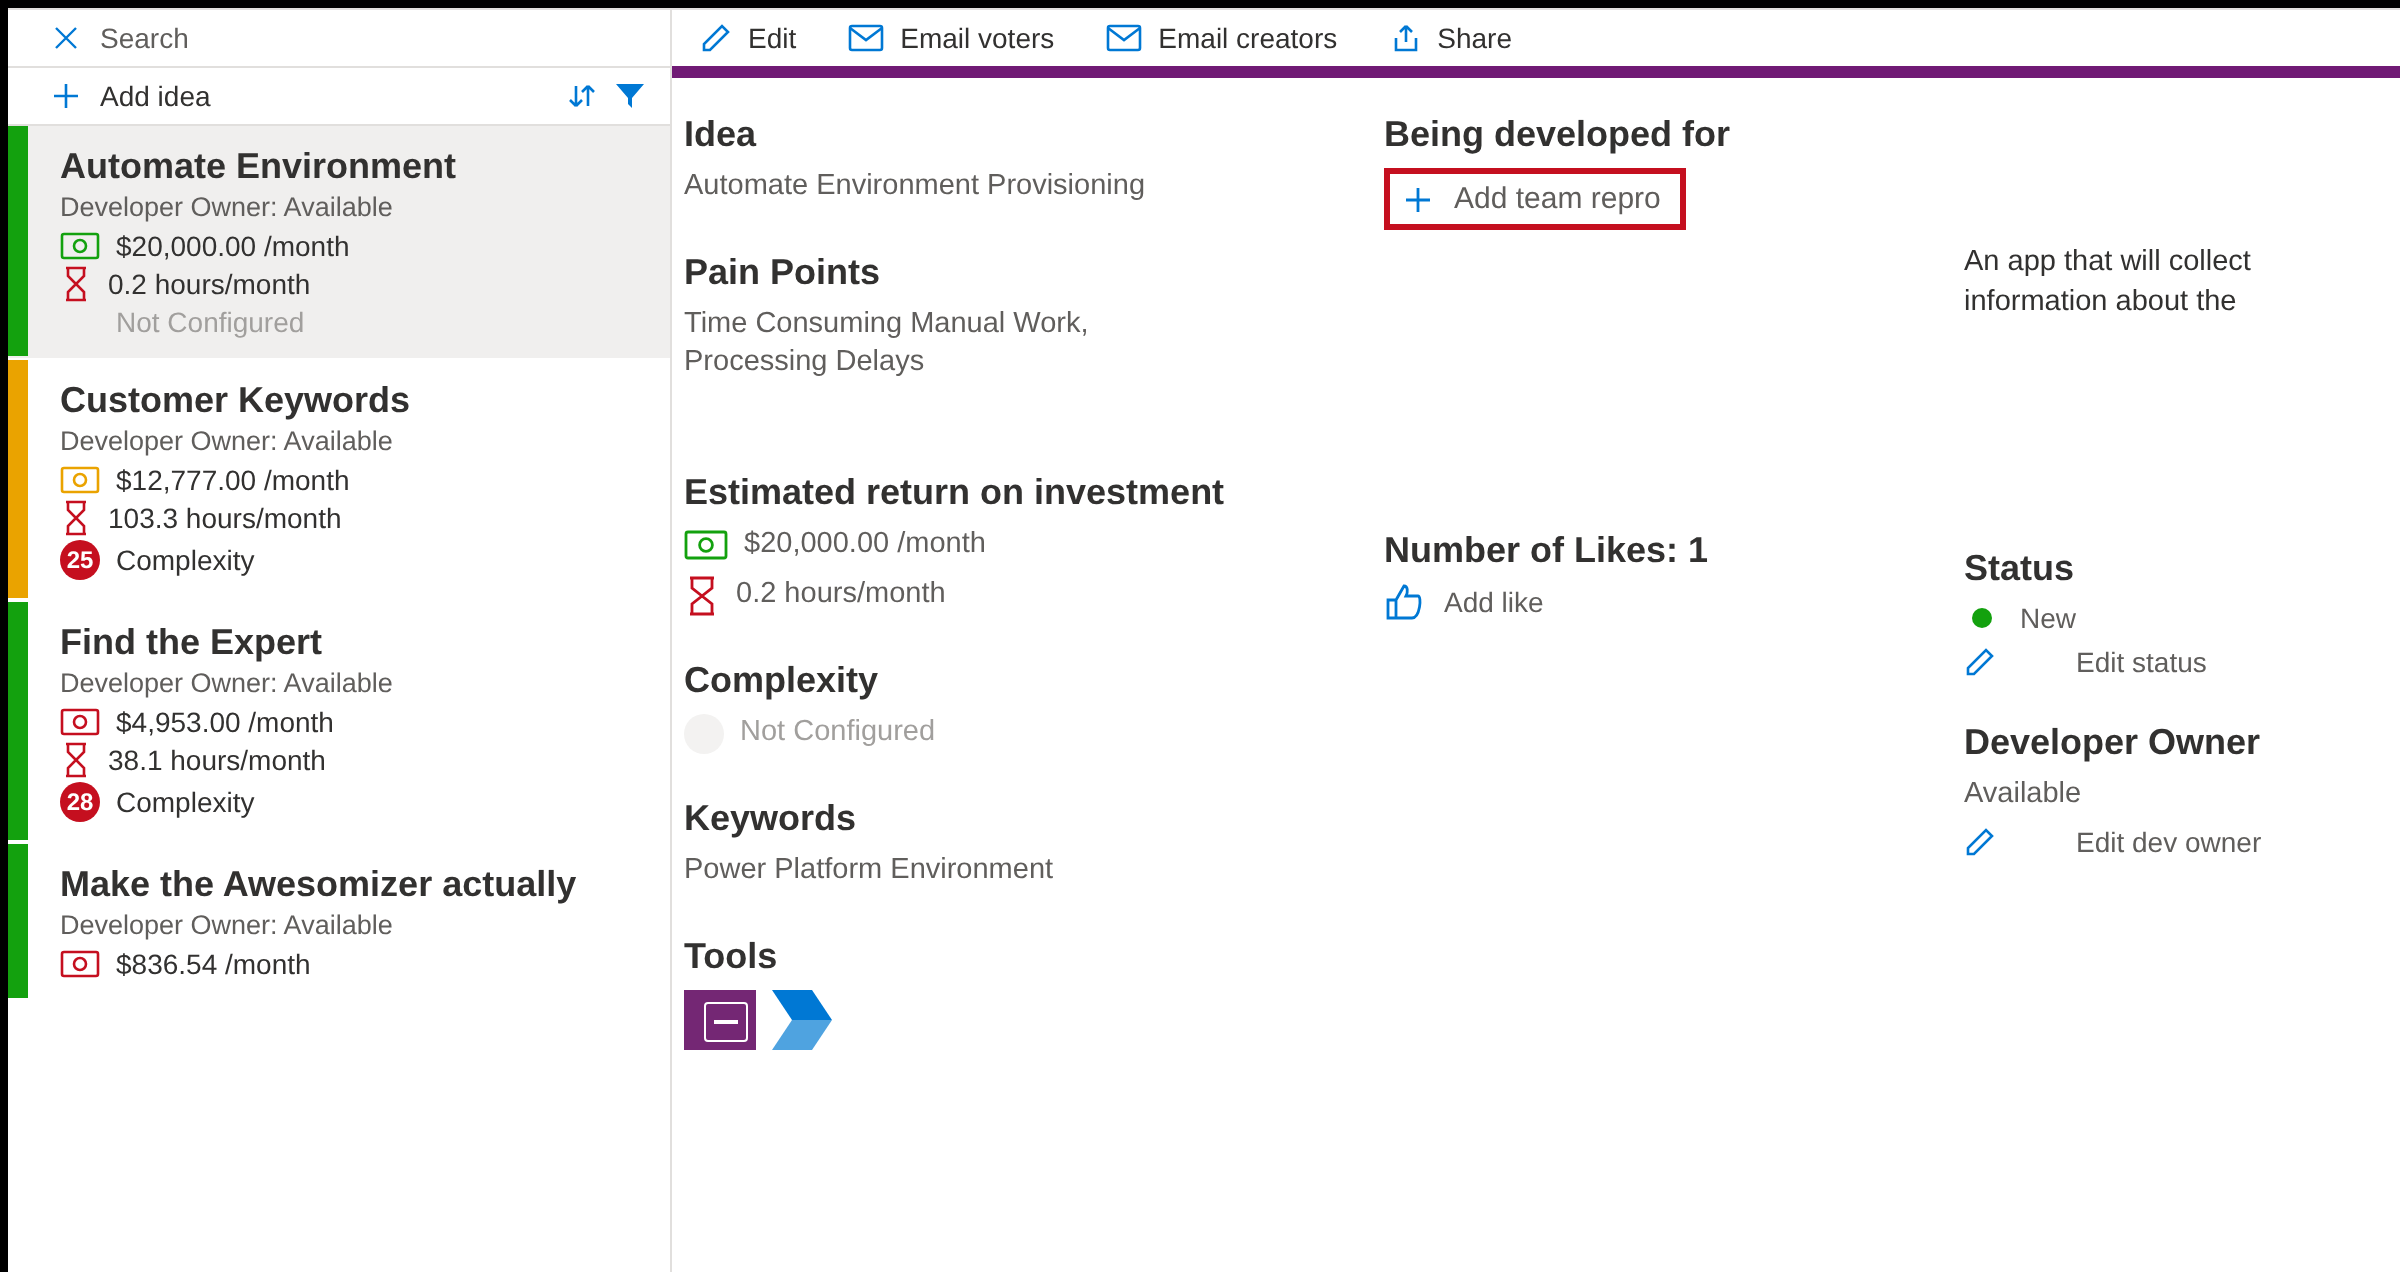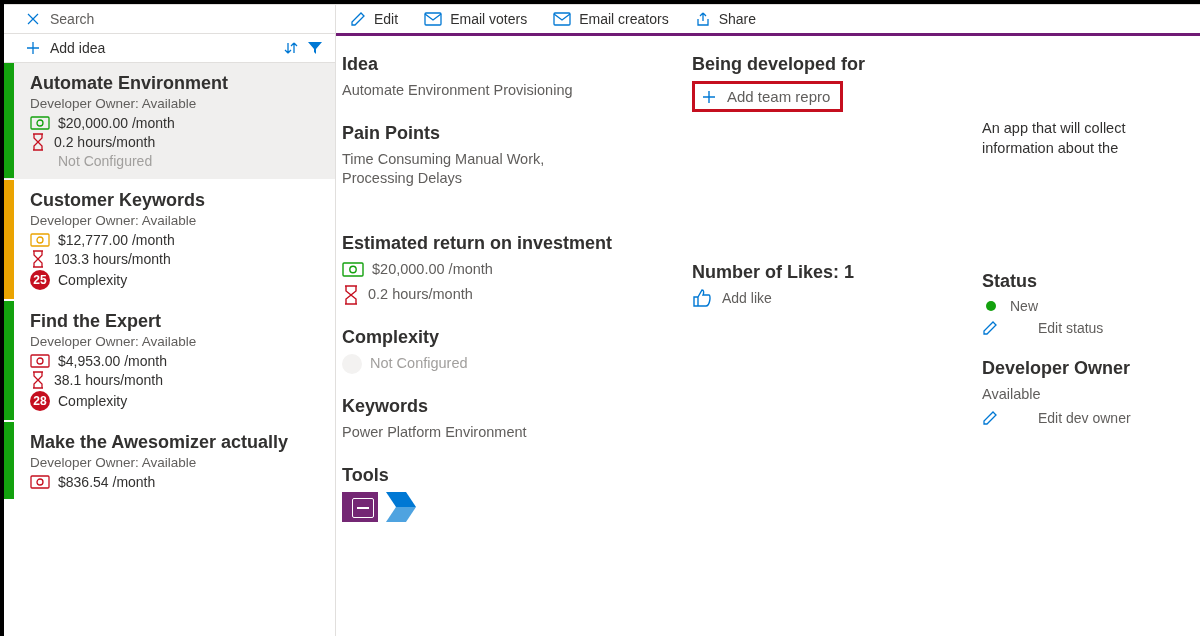--- a/index.html
+++ b/index.html
@@ -55,21 +55,21 @@
 
   .badge {
     display: inline-flex; align-items: center; justify-content: center;
     width: 20px; height: 20px; border-radius: 50%;
     background: #c50f1f; color: #fff; font-size: 12px; font-weight: 600;
   }
 
   
   .toolbar {
     display: flex; align-items: center; gap: 26px;
-    padding: 6px 14px; color: #323130; border-bottom: 3px solid #701a75;
+    padding: 6px 14px; color: #323130; border-bottom: 6px solid #701a75;
   }
   .tb-item { display: inline-flex; align-items: center; gap: 8px; cursor: pointer; }
   .tb-item .ic svg * { stroke: #0078d4; }
 
   
   .right { flex: 1; display: flex; flex-direction: column; min-height: 0; }
   .detail { flex:1; overflow: hidden; padding: 18px 0 0 0; display: flex; gap: 0; }
   .col-a { flex: 0 0 350px; padding: 0 6px 0 6px; }
   .col-b { flex: 0 0 290px; padding: 0 6px; }
   .col-c { flex: 1; padding: 0 6px; }

